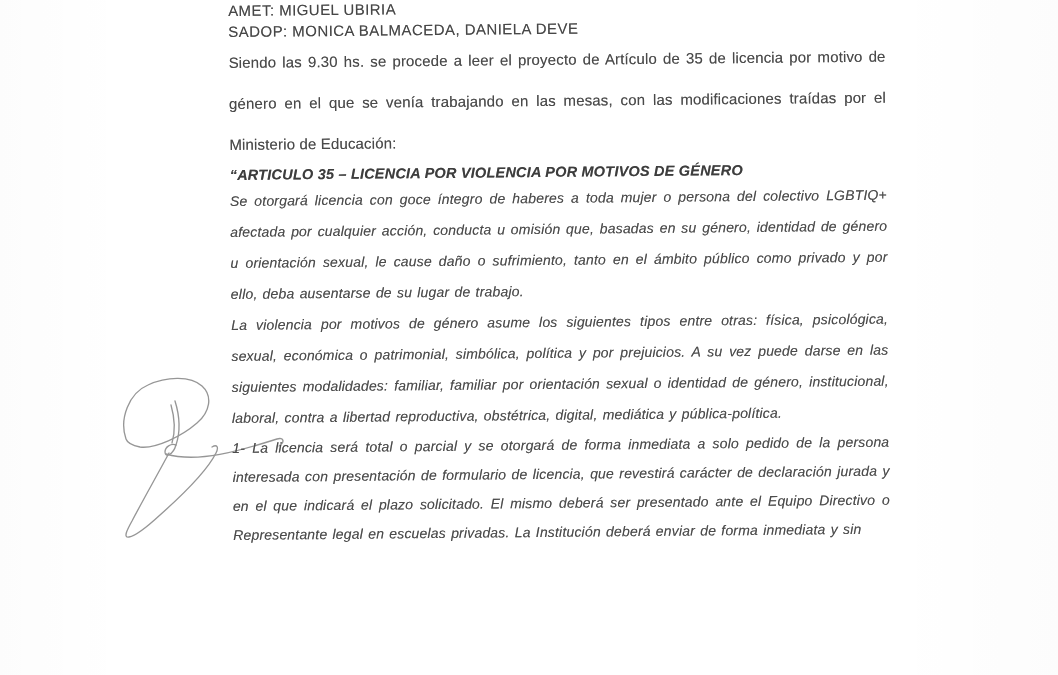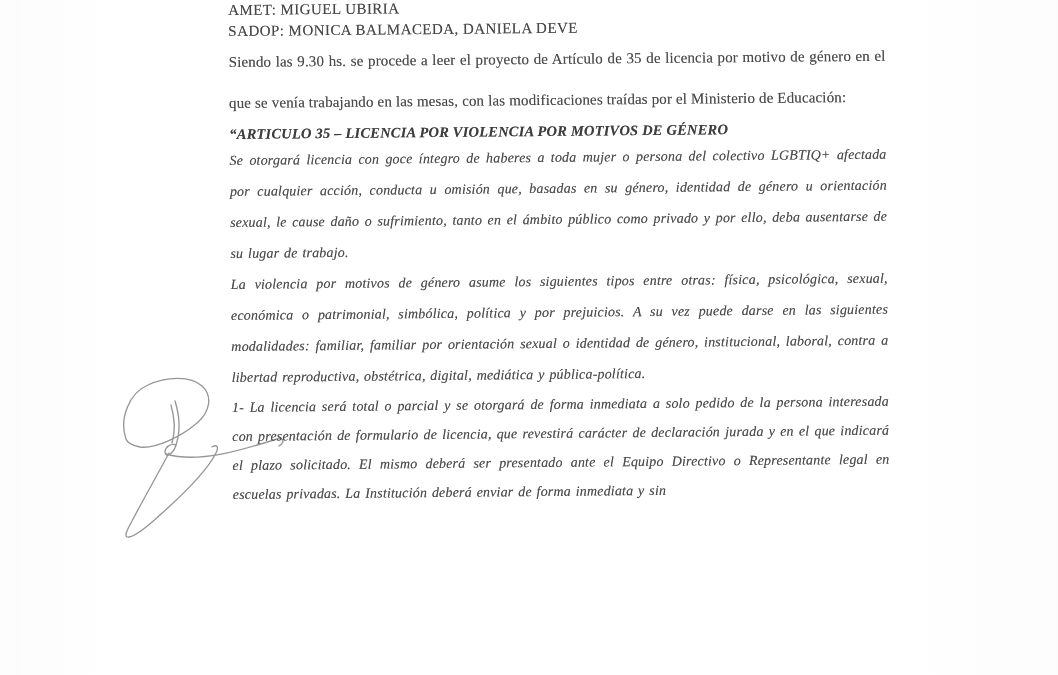--- a/index.html
+++ b/index.html
@@ -8,21 +8,21 @@
     background: #ffffff;
   }
   .page {
     position: relative;
     width: 1058px;
     height: 675px;
     background:
       linear-gradient(90deg, rgba(0,0,0,0.012) 0%, rgba(0,0,0,0) 12%, rgba(0,0,0,0) 84%, rgba(0,0,0,0.012) 100%),
       #ffffff;
     overflow: hidden;
-    font-family: Liberation Serif, serif;
+    font-family: Liberation Sans, sans-serif;
   }
   
   .text-column {
     position: absolute;
     left: 228px;
     top: 0;
     width: 657px;
     transform: rotate(-0.55deg);
     transform-origin: 0 0;
     color: #454545;

